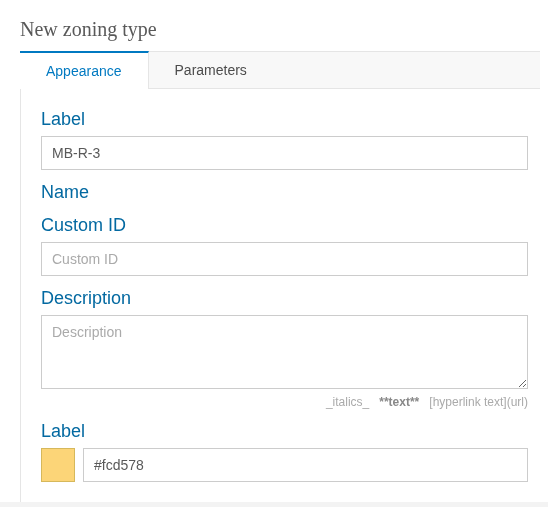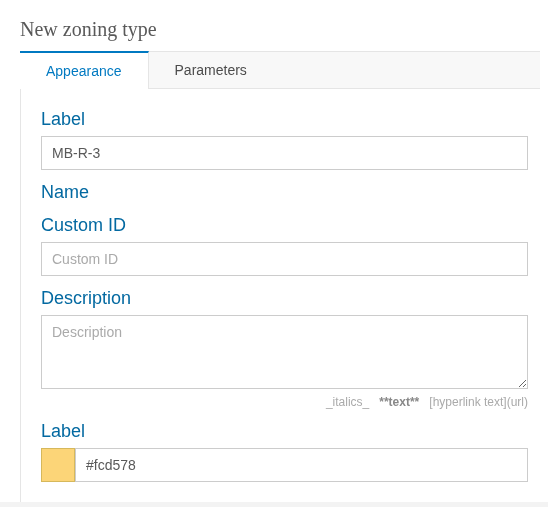--- a/index.html
+++ b/index.html
@@ -78,20 +78,21 @@
     text-align: right;
     font-size: 12px;
     color: #aaaaaa;
     margin-top: 3px;
   }
   .format-hints .italics { }
   .format-hints .bold { font-weight: 700; color:#888888;}
   .color-row {
     display:flex;
     align-items:stretch;
+    gap:8px;
   }
   .swatch {
     width:34px;
     height:34px;
     border:1px solid #d6b85b;
     cursor:pointer;
   }
   .color-input {
     flex:1;
   }

